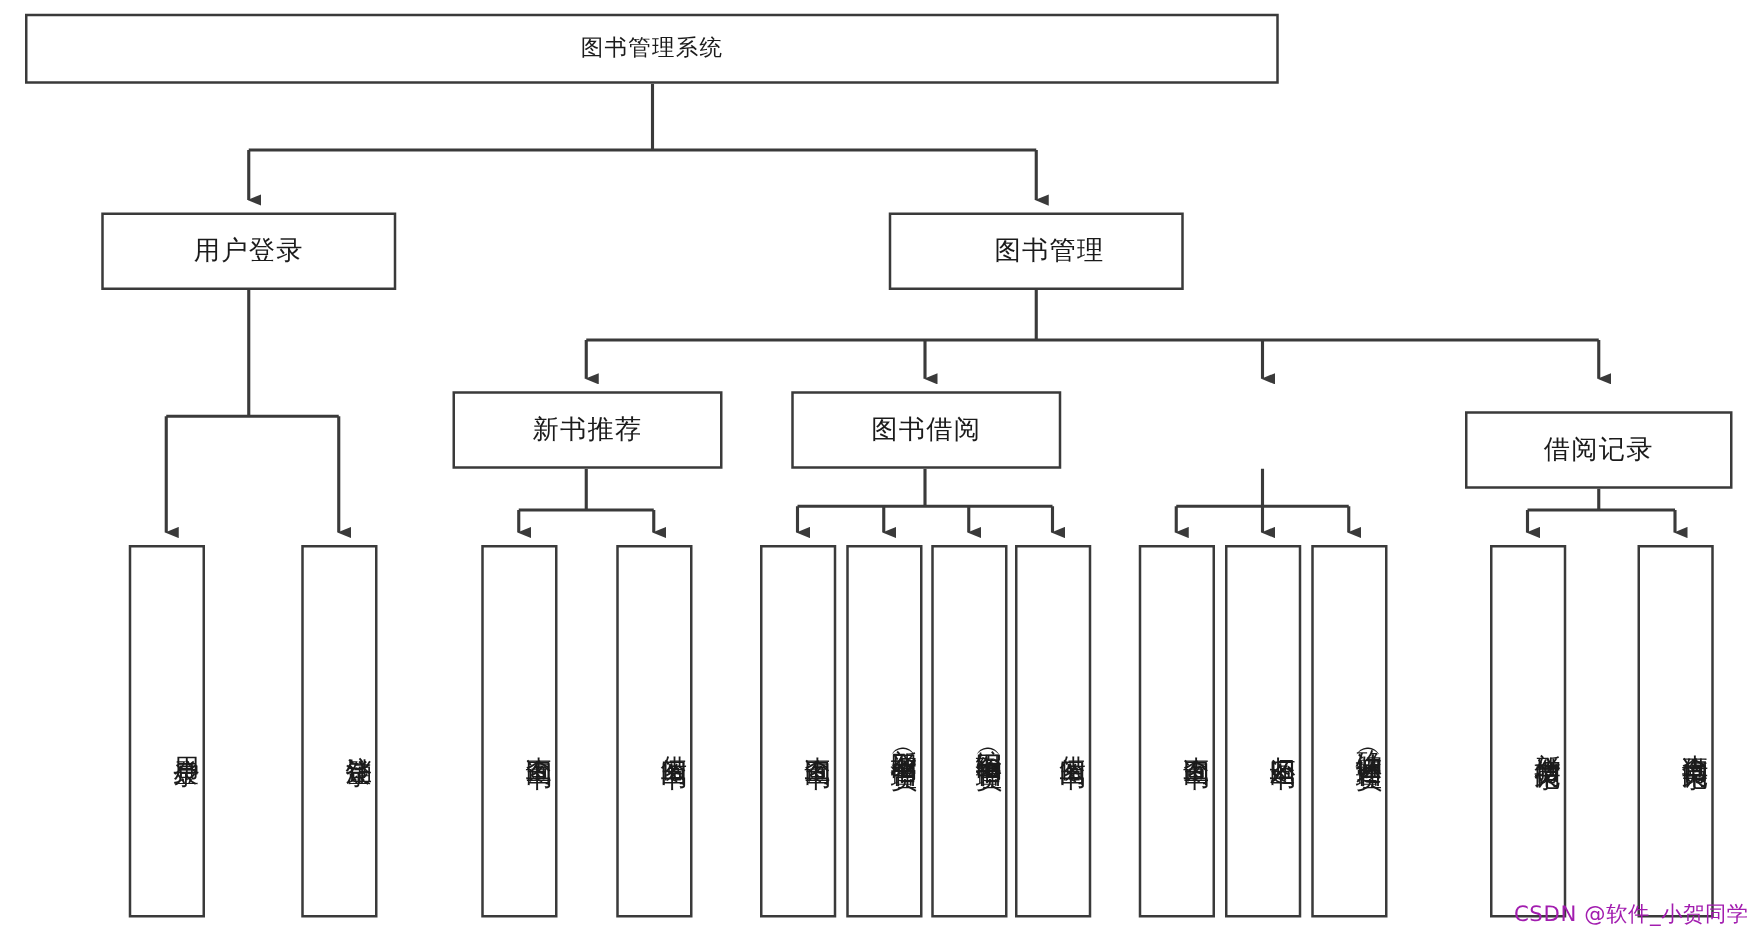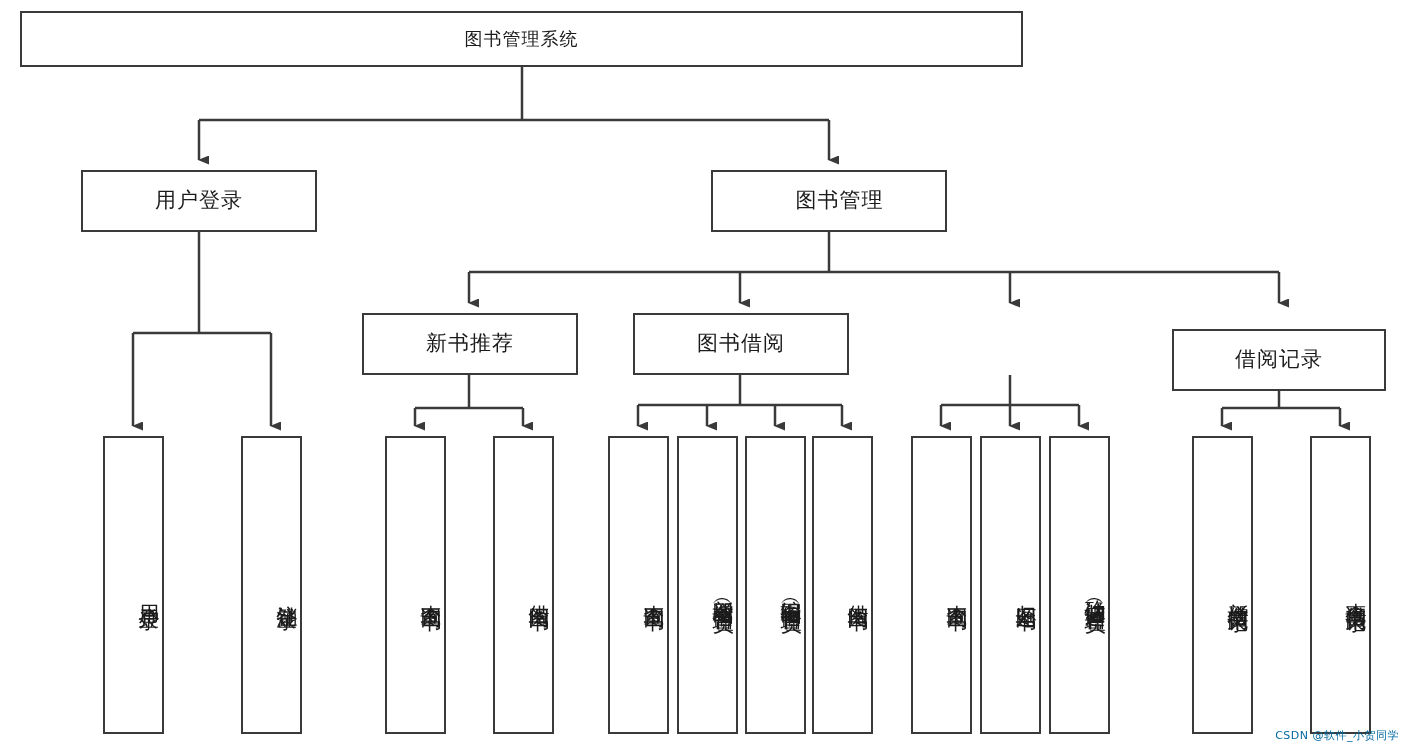--- a/index.html
+++ b/index.html
@@ -6,21 +6,21 @@
   html,body{margin:0;padding:0;background:#ffffff;}
   body{width:1405px;height:747px;overflow:hidden;font-family:"DejaVu Sans","Liberation Sans",sans-serif;}
   #stage{position:relative;width:1405px;height:747px;background:#fff;}
   svg#wires{position:absolute;left:0;top:0;width:1405px;height:747px;}
   .node{position:absolute;box-sizing:border-box;background:#ffffff;border:2.5px solid #3a3a3a;
         display:flex;align-items:center;justify-content:center;color:#1b1b1b;}
   .node.h{font-size:21px;letter-spacing:1px;line-height:1.1;}
   .node.root{font-size:18px;}
   .leaf{writing-mode:vertical-rl;text-orientation:upright;font-size:21px;line-height:1.32;
         letter-spacing:2px;padding-top:14px;align-items:flex-start;justify-content:center;}
-  .wm{position:absolute;right:6px;bottom:4px;font-size:11px;color:#0369a1;letter-spacing:.5px;white-space:nowrap;}
+  .wm{position:absolute;right:6px;bottom:4px;font-size:17px;color:#a21caf;letter-spacing:.5px;white-space:nowrap;}
 </style>
 </head>
 <body>
 
 <div id="stage">
 
   <svg id="wires" viewBox="0 0 1405 747">
     <defs>
       <marker id="ah" markerWidth="9" markerHeight="11" refX="4.5" refY="10" orient="auto" markerUnits="userSpaceOnUse">
         <path d="M0,0 L9,0 L4.5,11 Z" fill="#3a3a3a"></path>

